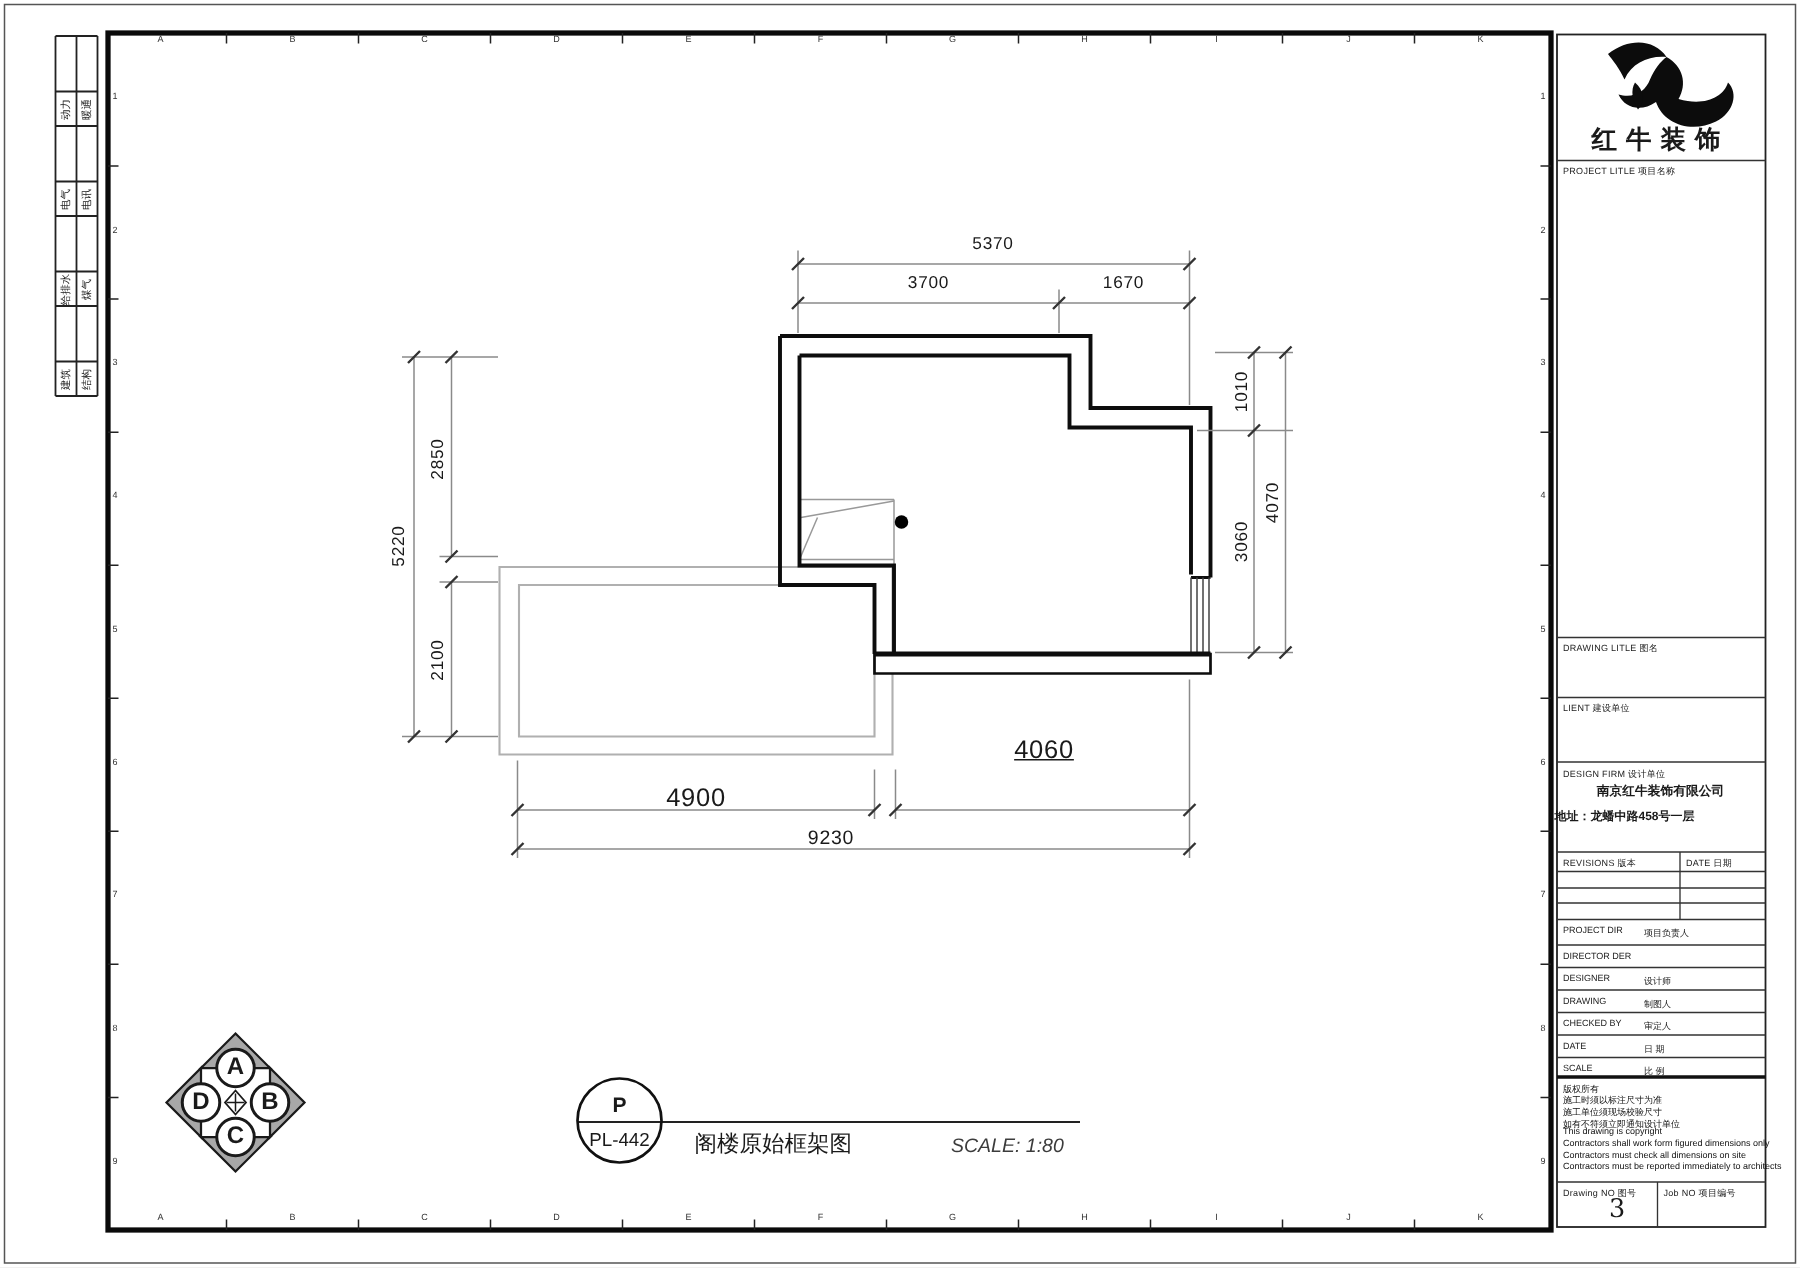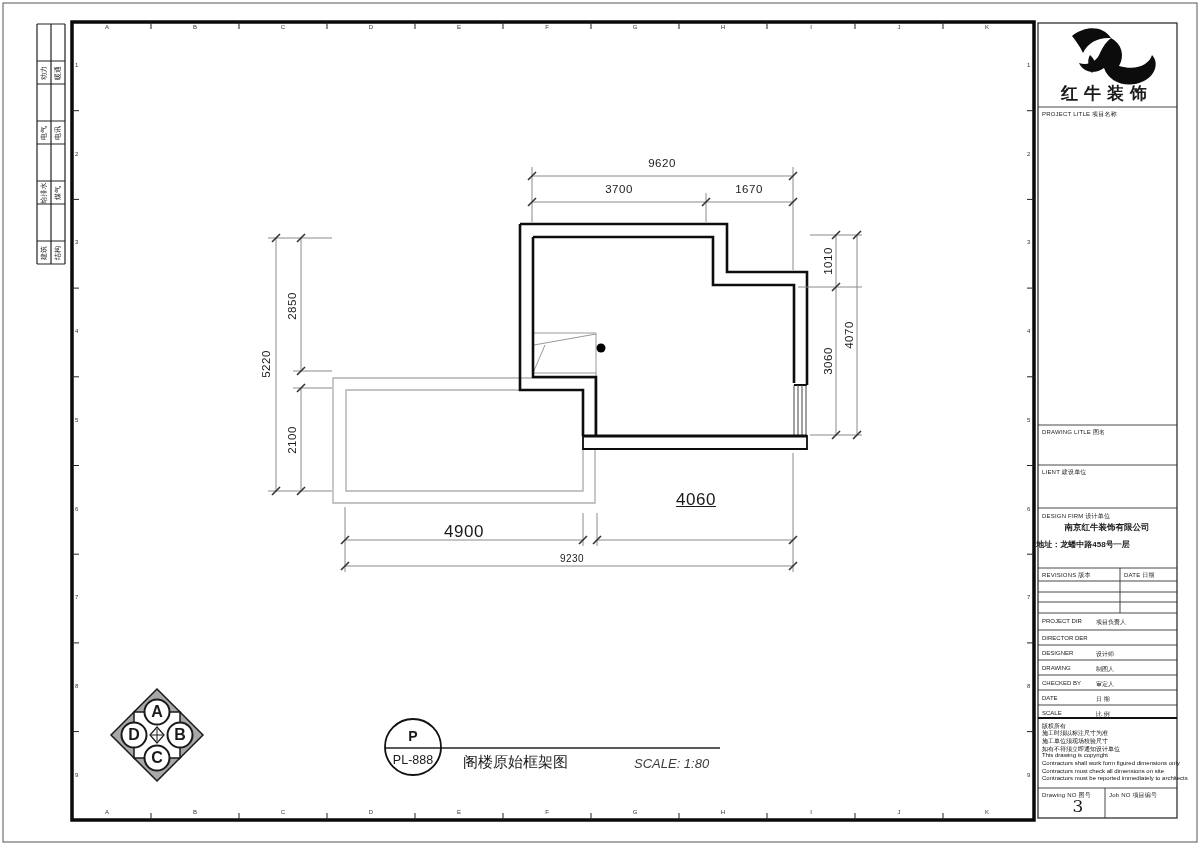--- a/index.html
+++ b/index.html
@@ -97,21 +97,21 @@
   <div class="abs fieldlbl" style="left:1042px;top:512px;">DESIGN FIRM 设计单位</div>
   <div class="abs" style="left:1107px;top:528px;font-size:8.5px;font-weight:700;transform:translate(-50%,-50%);">南京红牛装饰有限公司</div>
   <div class="abs" style="left:1083px;top:544px;font-size:8px;font-weight:700;transform:translate(-50%,-50%);">地址：龙蟠中路458号一层</div>
   <div class="abs fieldlbl" style="left:1042px;top:571px;">REVISIONS 版本</div>
   <div class="abs fieldlbl" style="left:1124px;top:571px;">DATE 日期</div>
   <div class="abs fieldlbl" style="left:1042px;top:791px;">Drawing NO 图号</div>
   <div class="abs" style="left:1078px;top:806px;font-size:17px;font-family:'DejaVu Serif',serif;transform:translate(-50%,-50%);">3</div>
   <div class="abs fieldlbl" style="left:1109px;top:791px;">Job NO 项目编号</div>
 
   <div class="abs ctr" style="left:413px;top:736px;font-size:14px;font-weight:700;">P</div>
-  <div class="abs ctr" style="left:413px;top:760px;font-size:12.5px;">PL-888</div>
+  <div class="abs ctr" style="left:413px;top:760px;font-size:12.5px;">PL-442</div>
   <div class="abs" style="left:463px;top:753px;font-size:15px;">阁楼原始框架图</div>
   <div class="abs" style="left:634px;top:756px;font-size:13px;font-style:italic;color:#3c3c3c;">SCALE: 1:80</div>
 
   <div id="gen">
       <div class="abs" style="left: 107px; top: 24px; font-size: 6px; color: rgb(51, 51, 51); transform: translateX(-50%);">A</div>
       <div class="abs" style="left: 107px; top: 809px; font-size: 6px; color: rgb(51, 51, 51); transform: translateX(-50%);">A</div>
       <div class="abs" style="left: 195px; top: 24px; font-size: 6px; color: rgb(51, 51, 51); transform: translateX(-50%);">B</div>
       <div class="abs" style="left: 195px; top: 809px; font-size: 6px; color: rgb(51, 51, 51); transform: translateX(-50%);">B</div>
       <div class="abs" style="left: 283px; top: 24px; font-size: 6px; color: rgb(51, 51, 51); transform: translateX(-50%);">C</div>
       <div class="abs" style="left: 283px; top: 809px; font-size: 6px; color: rgb(51, 51, 51); transform: translateX(-50%);">C</div>
@@ -150,32 +150,32 @@
       <div class="abs" style="left: 75px; top: 771.6px; font-size: 6px; color: rgb(51, 51, 51);">9</div>
       <div class="abs" style="left: 1027px; top: 771.6px; font-size: 6px; color: rgb(51, 51, 51);">9</div>
       <div class="abs" style="left: 44px; top: 72.5px; font-size: 7px; transform: translate(-50%, -50%) rotate(-90deg);">动力</div>
       <div class="abs" style="left: 58px; top: 72.5px; font-size: 7px; transform: translate(-50%, -50%) rotate(-90deg);">暖通</div>
       <div class="abs" style="left: 44px; top: 132.5px; font-size: 7px; transform: translate(-50%, -50%) rotate(-90deg);">电气</div>
       <div class="abs" style="left: 58px; top: 132.5px; font-size: 7px; transform: translate(-50%, -50%) rotate(-90deg);">电讯</div>
       <div class="abs" style="left: 44px; top: 192.5px; font-size: 7px; transform: translate(-50%, -50%) rotate(-90deg);">给排水</div>
       <div class="abs" style="left: 58px; top: 192.5px; font-size: 7px; transform: translate(-50%, -50%) rotate(-90deg);">煤气</div>
       <div class="abs" style="left: 44px; top: 252.5px; font-size: 7px; transform: translate(-50%, -50%) rotate(-90deg);">建筑</div>
       <div class="abs" style="left: 58px; top: 252.5px; font-size: 7px; transform: translate(-50%, -50%) rotate(-90deg);">结构</div>
-      <div class="abs" style="left: 662px; top: 163px; font-size: 11.5px; letter-spacing: 0.5px; transform: translate(-50%, -50%) rotate(0deg);">9620</div>
+      <div class="abs" style="left: 662px; top: 163px; font-size: 11.5px; letter-spacing: 0.5px; transform: translate(-50%, -50%) rotate(0deg);">5370</div>
       <div class="abs" style="left: 619px; top: 189px; font-size: 11.5px; letter-spacing: 0.5px; transform: translate(-50%, -50%) rotate(0deg);">3700</div>
       <div class="abs" style="left: 749px; top: 189px; font-size: 11.5px; letter-spacing: 0.5px; transform: translate(-50%, -50%) rotate(0deg);">1670</div>
       <div class="abs" style="left: 266px; top: 364px; font-size: 11.5px; letter-spacing: 0.5px; transform: translate(-50%, -50%) rotate(-90deg);">5220</div>
       <div class="abs" style="left: 292px; top: 306px; font-size: 11.5px; letter-spacing: 0.5px; transform: translate(-50%, -50%) rotate(-90deg);">2850</div>
       <div class="abs" style="left: 292px; top: 440px; font-size: 11.5px; letter-spacing: 0.5px; transform: translate(-50%, -50%) rotate(-90deg);">2100</div>
       <div class="abs" style="left: 828px; top: 261px; font-size: 11.5px; letter-spacing: 0.5px; transform: translate(-50%, -50%) rotate(-90deg);">1010</div>
       <div class="abs" style="left: 828px; top: 361px; font-size: 11.5px; letter-spacing: 0.5px; transform: translate(-50%, -50%) rotate(-90deg);">3060</div>
       <div class="abs" style="left: 849px; top: 335px; font-size: 11.5px; letter-spacing: 0.5px; transform: translate(-50%, -50%) rotate(-90deg);">4070</div>
       <div class="abs" style="left: 464px; top: 532px; font-size: 17px; letter-spacing: 0.5px; transform: translate(-50%, -50%) rotate(0deg);">4900</div>
       <div class="abs" style="left: 696px; top: 500px; font-size: 17px; letter-spacing: 0.5px; transform: translate(-50%, -50%) rotate(0deg); text-decoration: underline;">4060</div>
-      <div class="abs" style="left: 572px; top: 558px; font-size: 10px; letter-spacing: 0.5px; transform: translate(-50%, -50%) rotate(0deg); text-align: right;">9230</div>
+      <div class="abs" style="left: 554px; top: 558px; font-size: 13px; letter-spacing: 0.5px; transform: translate(-50%, -50%) rotate(0deg); text-align: right;">9230</div>
       <div class="abs" style="left: 1042px; top: 617.5px; font-size: 6px; color: rgb(34, 34, 34);">PROJECT DIR</div>
       <div class="abs" style="left: 1096px; top: 617.5px; font-size: 6px; color: rgb(34, 34, 34);">项目负责人</div>
       <div class="abs" style="left: 1042px; top: 634.5px; font-size: 6px; color: rgb(34, 34, 34);">DIRECTOR DER</div>
       <div class="abs" style="left: 1042px; top: 649.5px; font-size: 6px; color: rgb(34, 34, 34);">DESIGNER</div>
       <div class="abs" style="left: 1096px; top: 649.5px; font-size: 6px; color: rgb(34, 34, 34);">设计师</div>
       <div class="abs" style="left: 1042px; top: 664.5px; font-size: 6px; color: rgb(34, 34, 34);">DRAWING</div>
       <div class="abs" style="left: 1096px; top: 664.5px; font-size: 6px; color: rgb(34, 34, 34);">制图人</div>
       <div class="abs" style="left: 1042px; top: 679.5px; font-size: 6px; color: rgb(34, 34, 34);">CHECKED BY</div>
       <div class="abs" style="left: 1096px; top: 679.5px; font-size: 6px; color: rgb(34, 34, 34);">审定人</div>
       <div class="abs" style="left: 1042px; top: 694.5px; font-size: 6px; color: rgb(34, 34, 34);">DATE</div>

